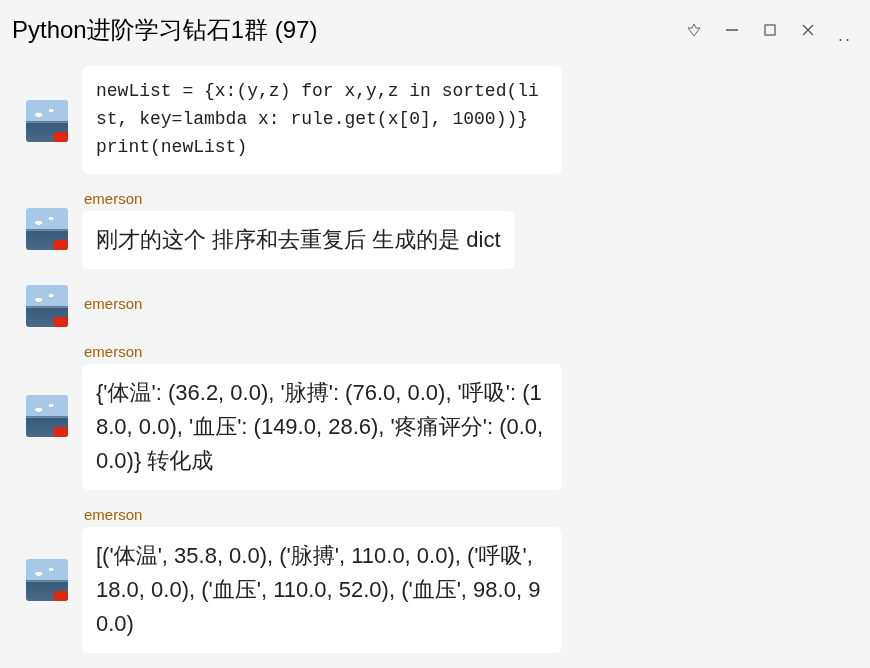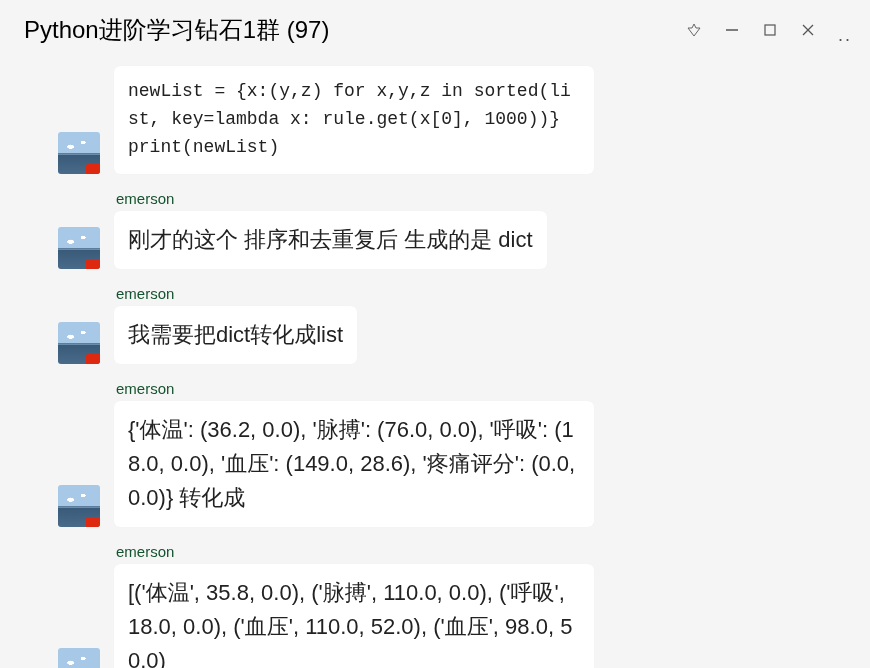--- a/index.html
+++ b/index.html
@@ -18,21 +18,21 @@
       background: #f5f5f5;
       width: 100%;
       height: 100%;
       display: flex;
       flex-direction: column;
     }
     .titlebar {
       display: flex;
       align-items: center;
       justify-content: space-between;
-      padding: 14px 18px 10px 24px;
+      padding: 14px 18px 10px 12px;
       background: #f5f5f5;
     }
     .title {
       font-size: 24px;
       color: #000;
       font-weight: 400;
     }
     .window-controls {
       display: flex;
       gap: 22px;
@@ -54,23 +54,23 @@
       line-height: 1;
       margin-top: 10px;
     }
     .chat-area {
       flex: 1;
       padding: 10px 0 0 0;
       overflow-y: hidden;
     }
     .msg-group {
       display: flex;
-      align-items: flex-end;
+      align-items: center;
       margin-bottom: 16px;
-      padding-left: 58px;
+      padding-left: 26px;
     }
     .avatar {
       width: 42px;
       height: 42px;
       border-radius: 3px;
       margin-right: 14px;
       flex-shrink: 0;
       position: relative;
       background: linear-gradient(to bottom, #a8c8e8 0%, #a8c8e8 55%, #3a5a7a 55%, #4a6a8a 100%);
       overflow: hidden;
@@ -97,21 +97,21 @@
       background: #de2910;
       border-top-left-radius: 2px;
     }
     .msg-content {
       display: flex;
       flex-direction: column;
       max-width: 480px;
     }
     .sender {
       font-size: 15px;
-      color: #14532d;
+      color: #a16207;
       margin-bottom: 4px;
       padding-left: 2px;
     }
     .bubble {
       background: #fff;
       border-radius: 6px;
       padding: 12px 14px;
       font-size: 22px;
       color: #222;
       line-height: 1.55;
@@ -176,34 +176,33 @@
       <div class="msg-content">
         <div class="sender">emerson</div>
         <div class="bubble">刚才的这个 排序和去重复后 生成的是 dict</div>
       </div>
     </div>
 
     <div class="msg-group with-sender">
       <div class="avatar"></div>
       <div class="msg-content">
         <div class="sender">emerson</div>
-        <div class="bubble">我需要把dict转化成list</div>
       </div>
     </div>
 
     <div class="msg-group with-sender">
       <div class="avatar"></div>
       <div class="msg-content">
         <div class="sender">emerson</div>
         <div class="bubble">{'体温': (36.2, 0.0), '脉搏': (76.0, 0.0), '呼吸': (18.0, 0.0), '血压': (149.0, 28.6), '疼痛评分': (0.0, 0.0)}  转化成</div>
       </div>
     </div>
 
     <div class="msg-group with-sender">
       <div class="avatar"></div>
       <div class="msg-content">
         <div class="sender">emerson</div>
-        <div class="bubble"> [('体温', 35.8, 0.0), ('脉搏', 110.0, 0.0), ('呼吸', 18.0, 0.0), ('血压', 110.0, 52.0), ('血压', 98.0, 50.0)</div>
+        <div class="bubble"> [('体温', 35.8, 0.0), ('脉搏', 110.0, 0.0), ('呼吸', 18.0, 0.0), ('血压', 110.0, 52.0), ('血压', 98.0, 90.0)</div>
       </div>
     </div>
 
   </div>
 </div>
 
 </body></html>

